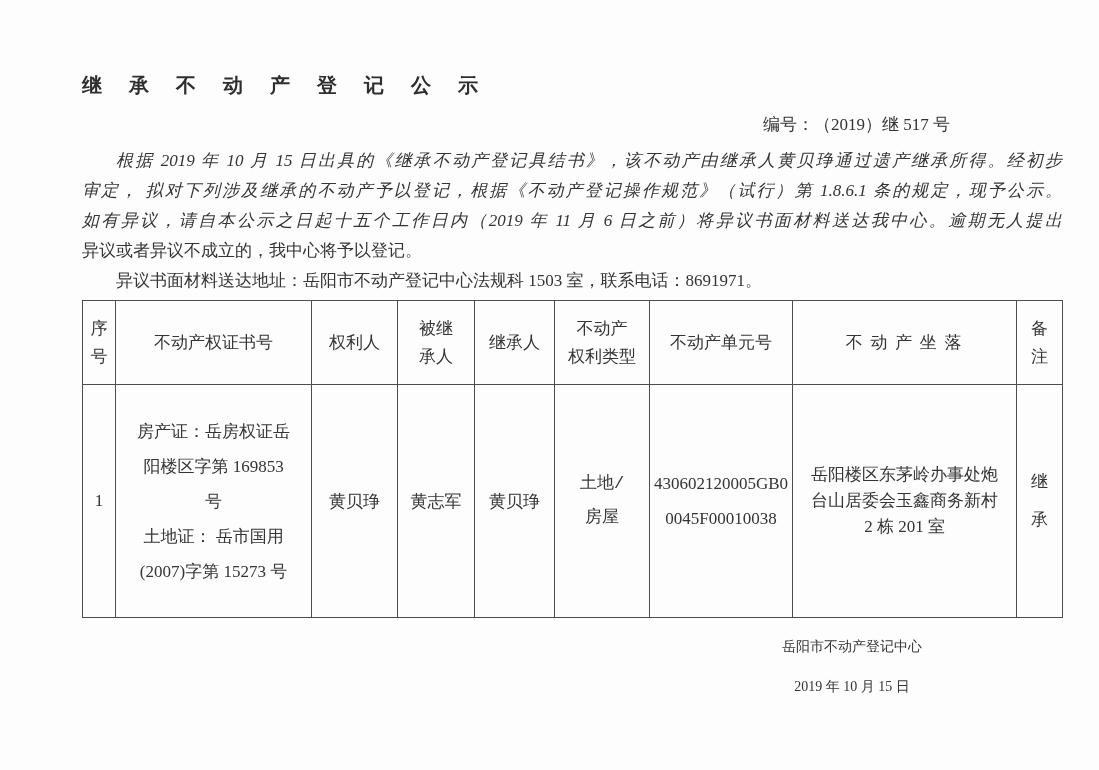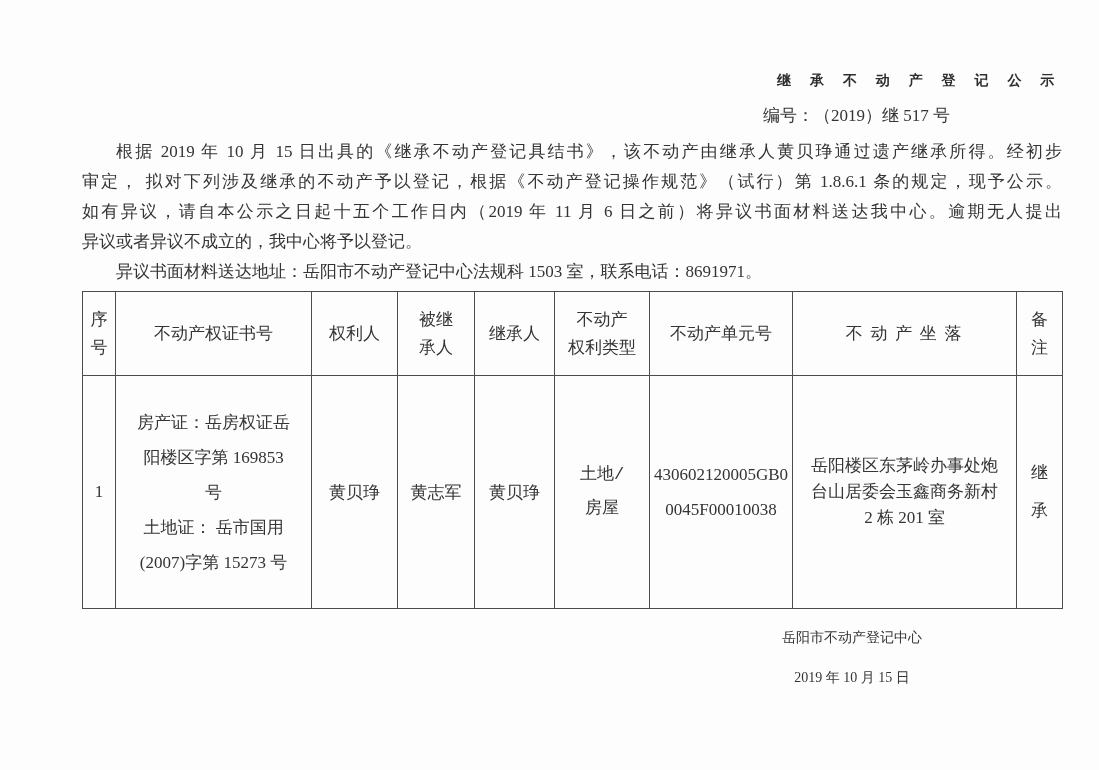--- a/index.html
+++ b/index.html
@@ -15,22 +15,22 @@
     color: #3a3a3a;
     background: #fdfdfd;
   }
   .page {
     position: relative;
     width: 980px;
     margin-left: 82px;
     padding-top: 72px;
   }
   .title {
-    text-align: right;
-    font-size: 14px;
+    text-align: left;
+    font-size: 20px;
     font-weight: bold;
     letter-spacing: 0.55em;
     color: #2e2e2e;
     margin: 0 0 14px 0;
   }
   .doc-number {
     text-align: right;
     padding-right: 112px;
     font-size: 17px;
     margin-bottom: 10px;
@@ -38,20 +38,21 @@
   }
   .para-line {
     font-size: 17px;
     line-height: 30px;
     color: #343434;
   }
   .indent { text-indent: 2em; }
   .fill {
     text-align: justify;
     text-align-last: justify;
+    font-style: italic;
   }
   .address-line {
     font-size: 17px;
     line-height: 30px;
     color: #343434;
     text-indent: 2em;
     margin-bottom: 4px;
   }
   table.notice {
     width: 980px;

